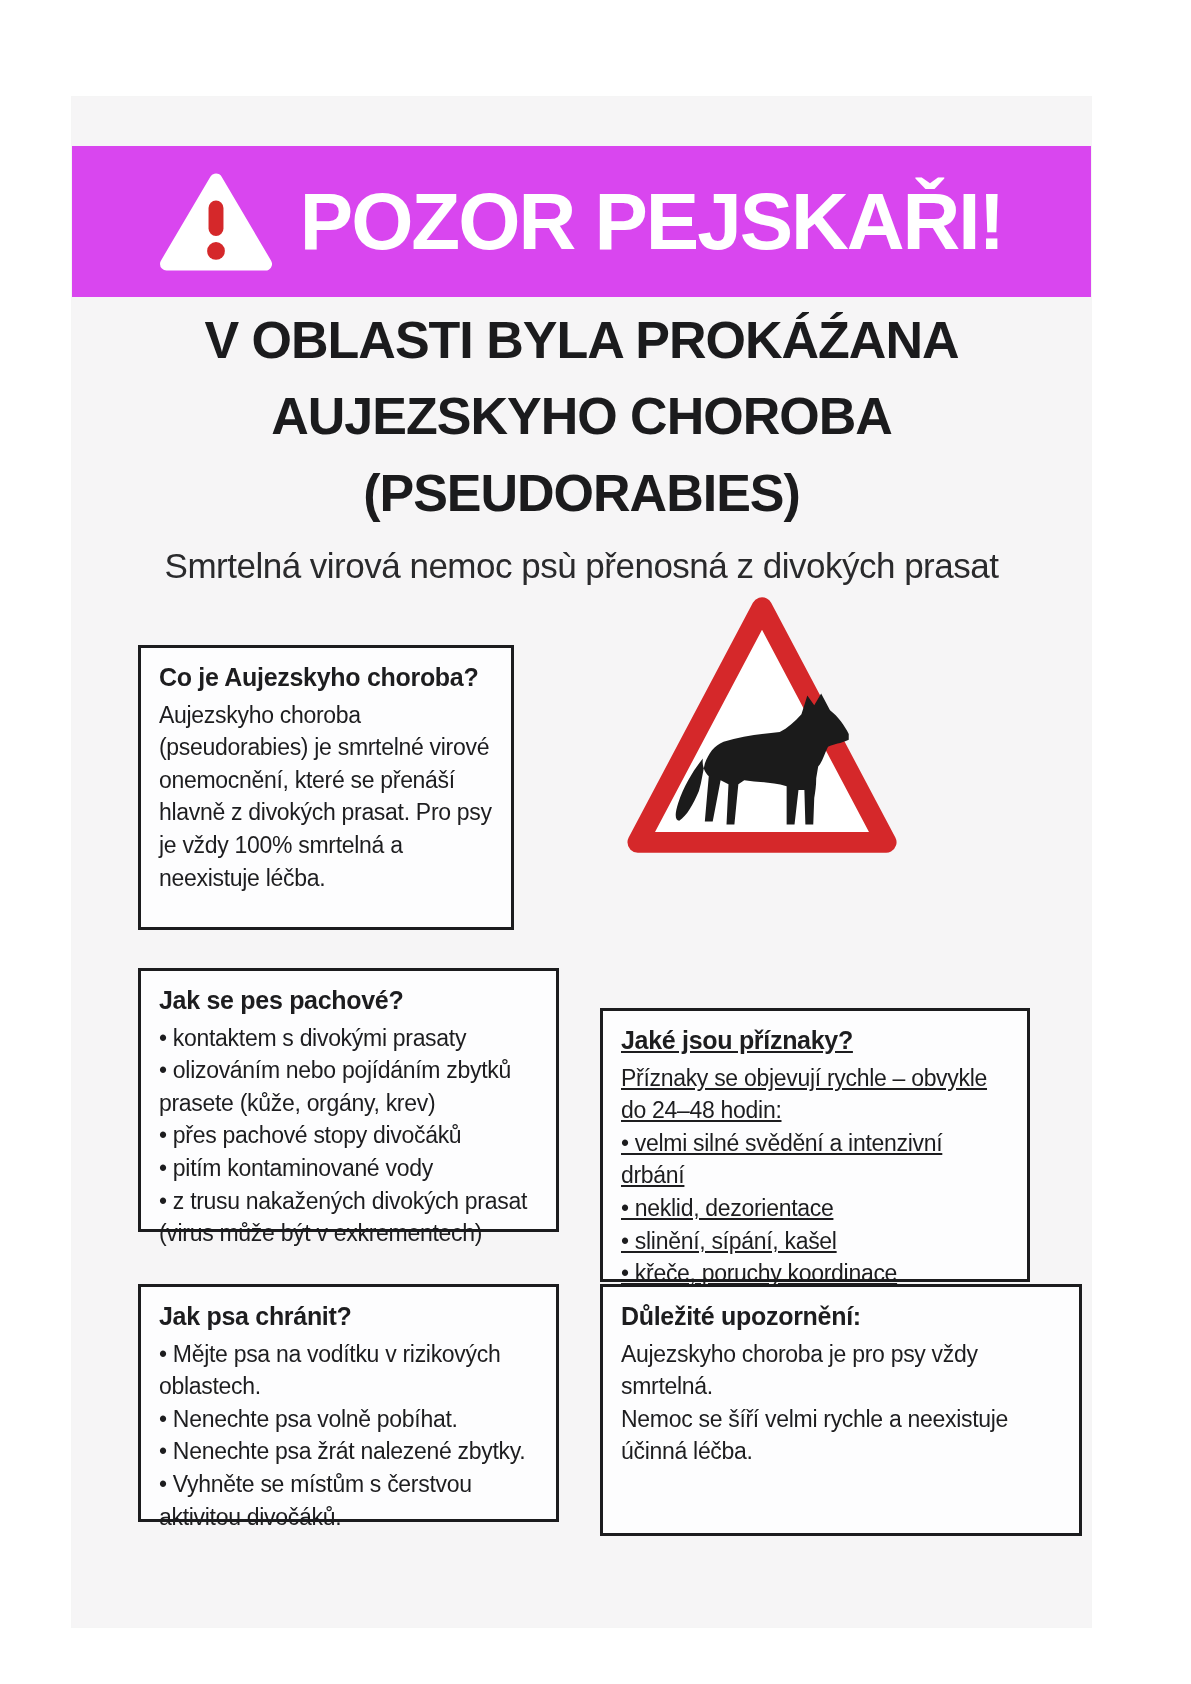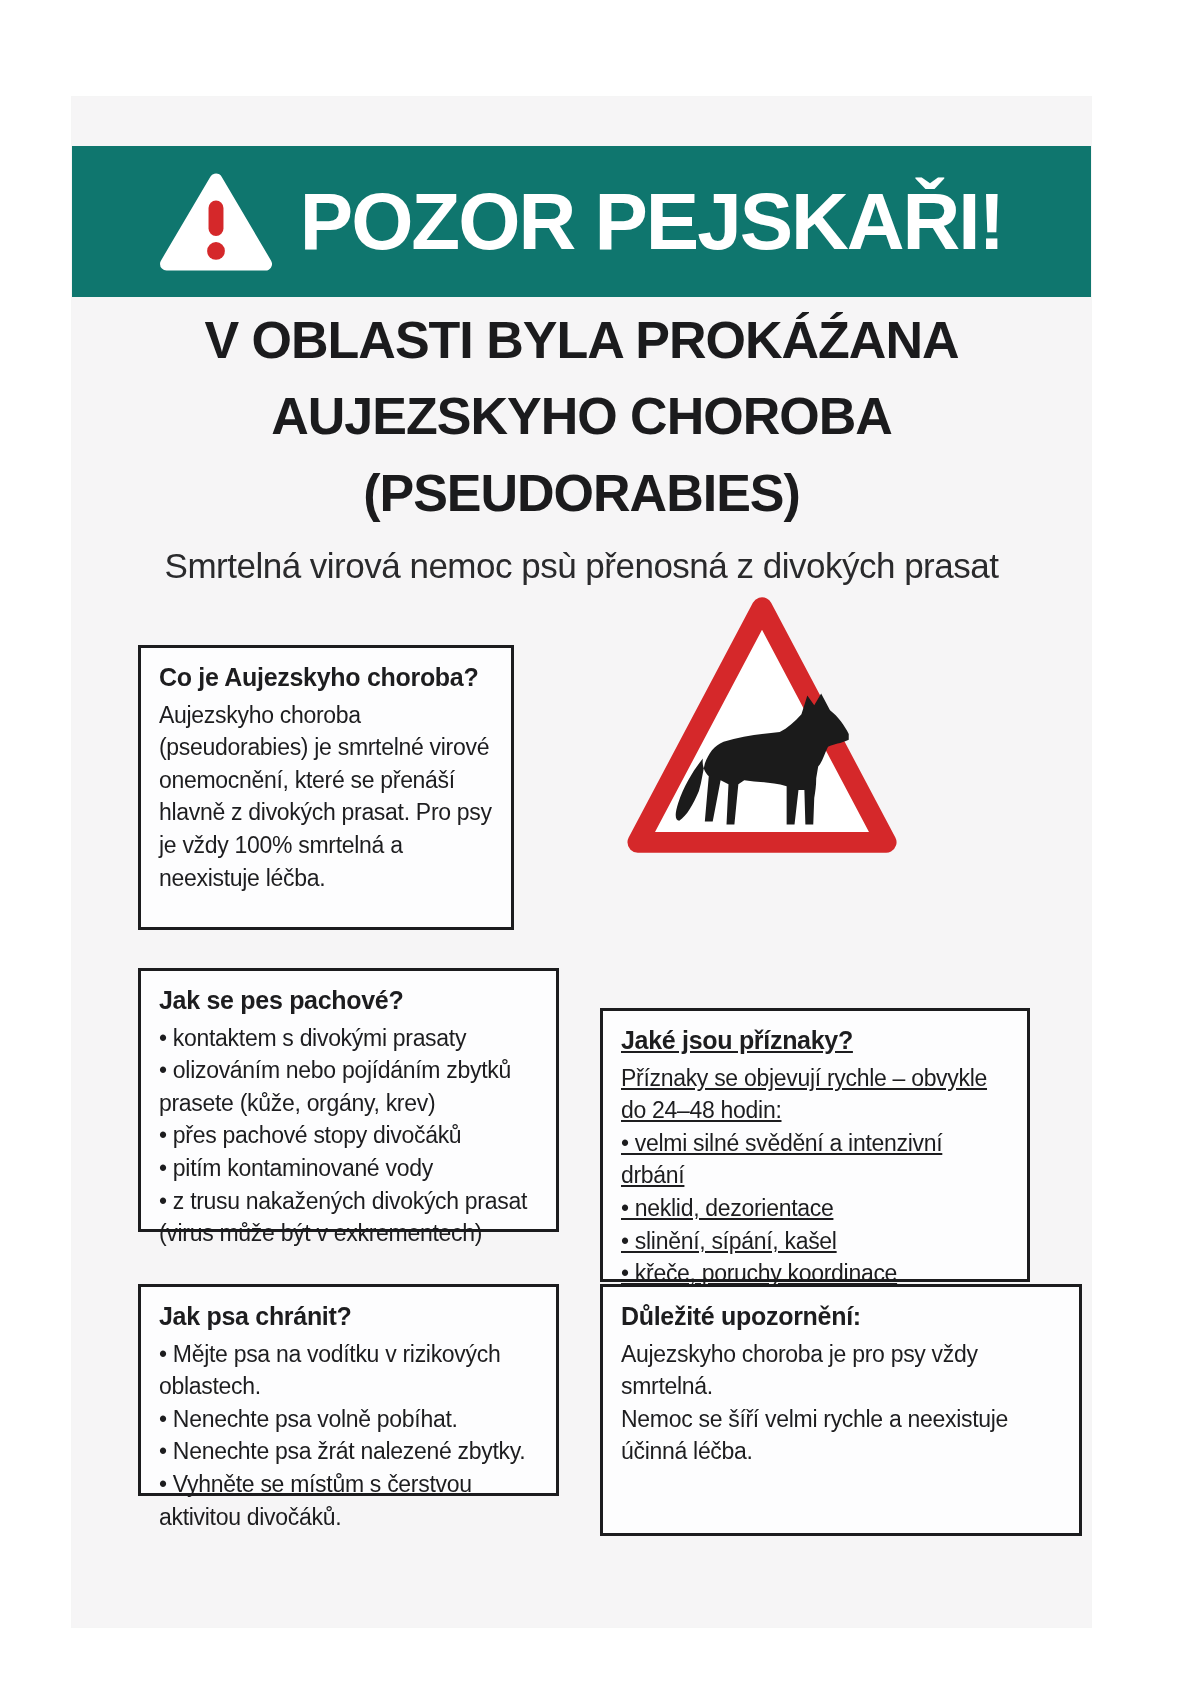--- a/index.html
+++ b/index.html
@@ -7,21 +7,21 @@
     width:1191px;height:1684px;position:relative;background:#ffffff;
     font-family:"Liberation Sans","DejaVu Sans",sans-serif;color:#1d1d1f;
     overflow:hidden;
   }
   .page{
     position:absolute;left:72px;top:97px;width:1019px;height:1530px;
     background:#f6f5f6;box-shadow:0 0 0 1px rgba(0,0,0,0.04);
   }
   .banner{
     position:absolute;left:0;top:49px;width:1019px;height:151px;
-    background:#0f766e;display:flex;align-items:center;justify-content:center;gap:28px;
+    background:#d946ef;display:flex;align-items:center;justify-content:center;gap:28px;
   }
   .banner-title{
     color:#ffffff;font-weight:700;font-size:80px;letter-spacing:-2px;white-space:nowrap;
   }
   .warn-icon{width:112px;height:104px;flex:0 0 auto;}
   .heading{
     position:absolute;left:0;top:205px;width:100%;text-align:center;
     font-weight:700;font-size:52px;line-height:1.47;color:#1b1b1d;letter-spacing:-1px;
   }
   .subtitle{
@@ -31,21 +31,21 @@
   .box{
     position:absolute;background:#fdfdfe;border:3px solid #1c1c1e;
     box-sizing:border-box;padding:12px 18px;
     font-size:23px;line-height:1.42;letter-spacing:-0.3px;color:#1d1d1f;
   }
   .box-title{font-weight:700;font-size:25px;margin-bottom:3px;letter-spacing:-0.3px;}
   .bullet-line,.plain-line,.box-body{margin:0;}
   .box-what-is   {left:66px;  top:548px;  width:376px; height:285px;}
   .box-infected  {left:66px;  top:871px;  width:421px; height:264px;}
   .box-symptoms  {left:528px; top:911px;  width:430px; height:274px;text-decoration:underline;}
-  .box-protect   {left:66px;  top:1187px; width:421px; height:212px;}
+  .box-protect   {left:66px;  top:1187px; width:421px; height:238px;}
   .box-notice    {left:528px; top:1187px; width:482px; height:252px;}
   .dog-sign{position:absolute;left:540px;top:491px;width:300px;height:276px;}
 </style>
 </head>
 <body>
 
 <div class="page">
 
   <div class="banner">
     <svg class="warn-icon" viewBox="0 0 120 110" aria-hidden="true">

